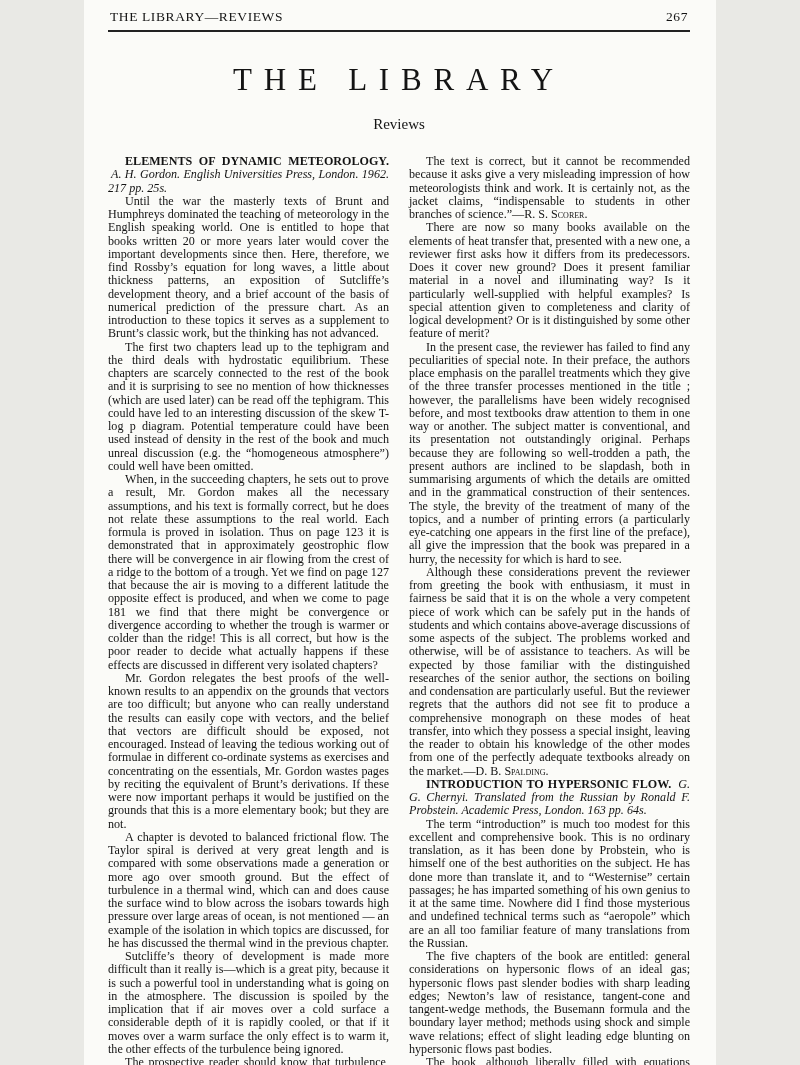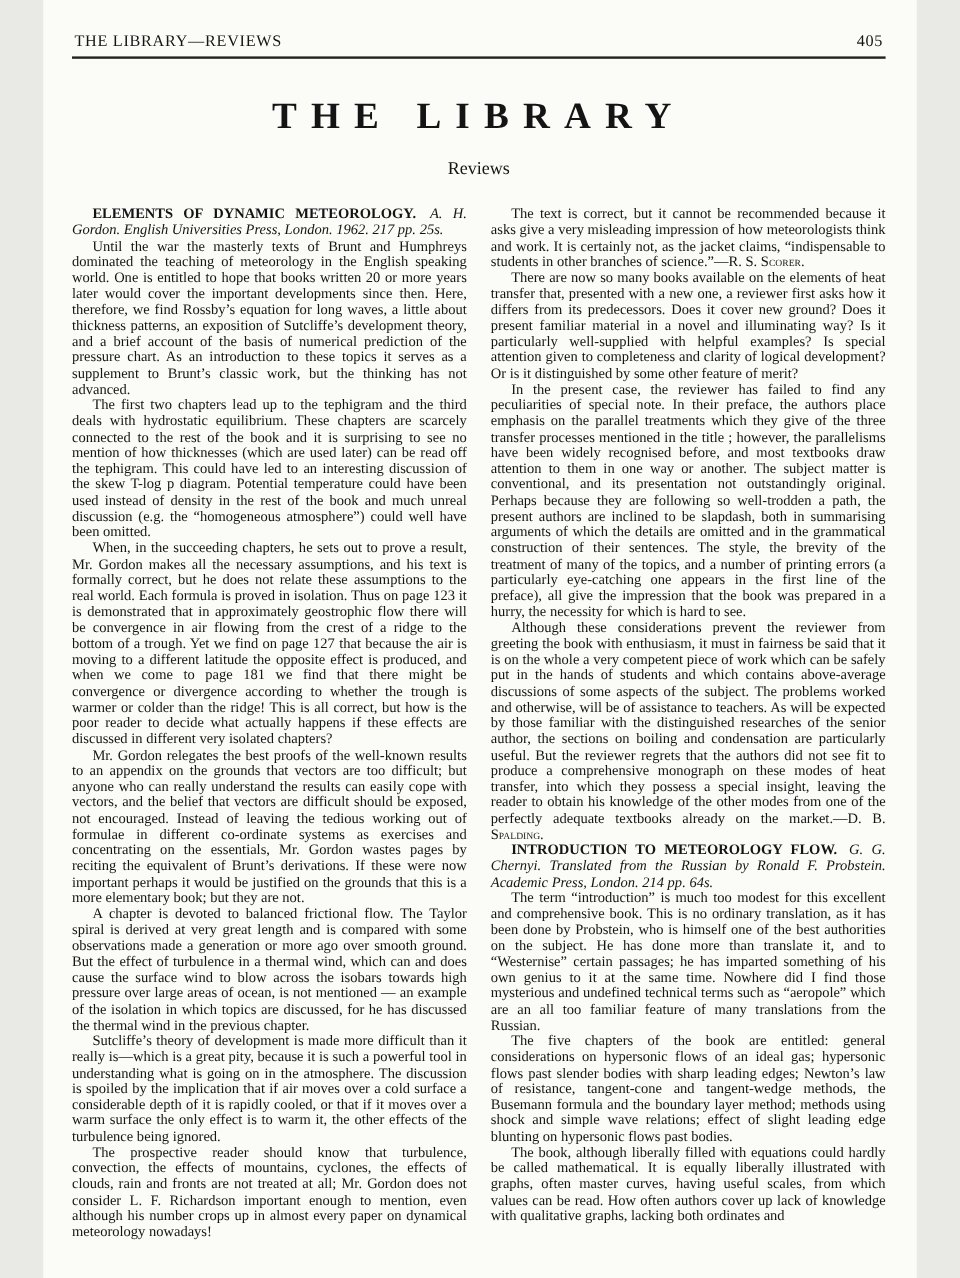--- a/index.html
+++ b/index.html
@@ -1,41 +1,41 @@
 <!DOCTYPE html>
 <html><head>
 <meta charset="utf-8">
 <style>
   html, body { margin: 0; padding: 0; background: #e9e9e5; }
   .page {
-    width: 728px;
+    width: 632px;
     height: 1065px;
     box-sizing: border-box;
     margin: 0 auto;
-    padding: 19px 26px 10px 24px;
+    padding: 2px 26px 10px 24px;
     background: #fbfbf8;
     color: #141414;
     font-family: "Liberation Serif", serif;
     overflow: hidden;
   }
   .running-head {
     display: flex;
     justify-content: space-between;
     align-items: baseline;
     font-size: 13.5px;
     letter-spacing: 0.6px;
     padding: 7px 2px 5px 2px;
   }
   .head-rule {
     border-bottom: 2px solid #222;
     height: 0;
   }
   .masthead-title {
     text-align: center;
-    font-weight: bold;
+    font-weight: normal;
     font-size: 31px;
     letter-spacing: 0.38em;
     margin: 30px 0 0 0;
   }
   .masthead-subtitle {
     text-align: center;
     font-weight: normal;
     font-size: 15px;
     margin: 18px 0 0 0;
   }
@@ -57,21 +57,21 @@
   .rh-citation { font-style: italic; margin-left: 3px; }
   .sig { font-variant: small-caps; }
 </style>
 </head>
 <body>
 
 <div class="page">
 
   <div class="running-head">
     <span>THE LIBRARY—REVIEWS</span>
-    <span>405</span>
+    <span>267</span>
   </div>
   <div class="head-rule"></div>
 
   <h1 class="masthead-title">THE LIBRARY</h1>
   <h2 class="masthead-subtitle">Reviews</h2>
 
   <div class="columns">
 
     <div class="col">
       <p class="review-heading first">
@@ -92,22 +92,22 @@
         <span>The text is correct, but it cannot be recommended because it asks give a very misleading impression of how meteorologists think and work. It is certainly not, as the jacket claims, “indispensable to students in other branches of science.”</span><span class="sig">—R. S. Scorer.</span>
       </p>
 
       <p>There are now so many books available on the elements of heat transfer that, presented with a new one, a reviewer first asks how it differs from its predecessors. Does it cover new ground? Does it present familiar material in a novel and illuminating way? Is it particularly well-supplied with helpful examples? Is special attention given to completeness and clarity of logical development? Or is it distinguished by some other feature of merit?</p>
       <p>In the present case, the reviewer has failed to find any peculiarities of special note. In their preface, the authors place emphasis on the parallel treatments which they give of the three transfer processes mentioned in the title ; however, the parallelisms have been widely recognised before, and most textbooks draw attention to them in one way or another. The subject matter is conventional, and its presentation not outstandingly original. Perhaps because they are following so well-trodden a path, the present authors are inclined to be slapdash, both in summarising arguments of which the details are omitted and in the grammatical construction of their sentences. The style, the brevity of the treatment of many of the topics, and a number of printing errors (a particularly eye-catching one appears in the first line of the preface), all give the impression that the book was prepared in a hurry, the necessity for which is hard to see.</p>
       <p>
         <span>Although these considerations prevent the reviewer from greeting the book with enthusiasm, it must in fairness be said that it is on the whole a very competent piece of work which can be safely put in the hands of students and which contains above-average discussions of some aspects of the subject. The problems worked and otherwise, will be of assistance to teachers. As will be expected by those familiar with the distinguished researches of the senior author, the sections on boiling and condensation are particularly useful. But the reviewer regrets that the authors did not see fit to produce a comprehensive monograph on these modes of heat transfer, into which they possess a special insight, leaving the reader to obtain his knowledge of the other modes from one of the perfectly adequate textbooks already on the market.</span><span class="sig">—D. B. Spalding.</span>
       </p>
 
       <p class="review-heading">
-        <span class="rh-title">INTRODUCTION TO METEOROLOGY FLOW.</span>
-        <span class="rh-citation">G. G. Chernyi. Translated from the Russian by Ronald F. Probstein. Academic Press, London. 214 pp. 64s.</span>
+        <span class="rh-title">INTRODUCTION TO HYPERSONIC FLOW.</span>
+        <span class="rh-citation">G. G. Chernyi. Translated from the Russian by Ronald F. Probstein. Academic Press, London. 163 pp. 64s.</span>
       </p>
       <p>The term “introduction” is much too modest for this excellent and comprehensive book. This is no ordinary translation, as it has been done by Probstein, who is himself one of the best authorities on the subject. He has done more than translate it, and to “Westernise” certain passages; he has imparted something of his own genius to it at the same time. Nowhere did I find those mysterious and undefined technical terms such as “aeropole” which are an all too familiar feature of many translations from the Russian.</p>
       <p>The five chapters of the book are entitled: general considerations on hypersonic flows of an ideal gas; hypersonic flows past slender bodies with sharp leading edges; Newton’s law of resistance, tangent-cone and tangent-wedge methods, the Busemann formula and the boundary layer method; methods using shock and simple wave relations; effect of slight leading edge blunting on hypersonic flows past bodies.</p>
       <p>The book, although liberally filled with equations could hardly be called mathematical. It is equally liberally illustrated with graphs, often master curves, having useful scales, from which values can be read. How often authors cover up lack of knowledge with qualitative graphs, lacking both ordinates and</p>
     </div>
 
   </div>
 </div>
 
 </body></html>

